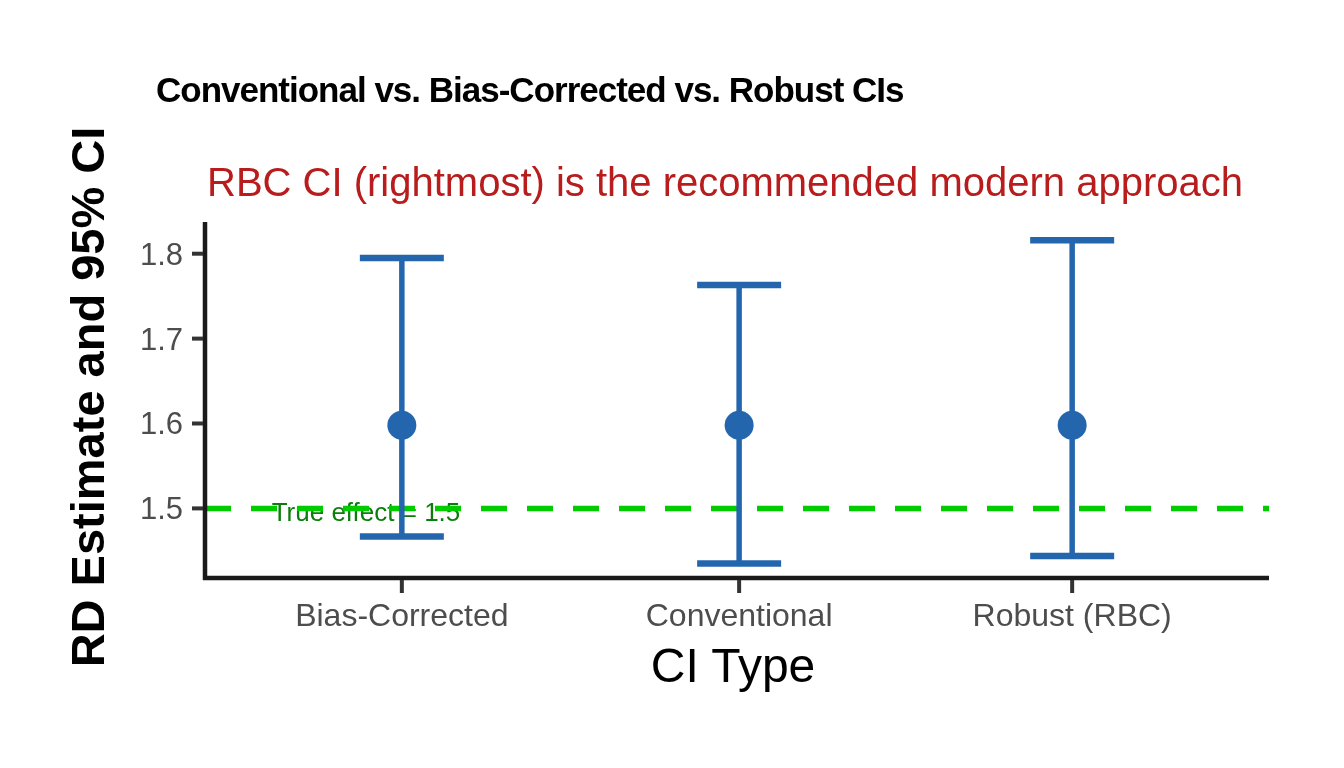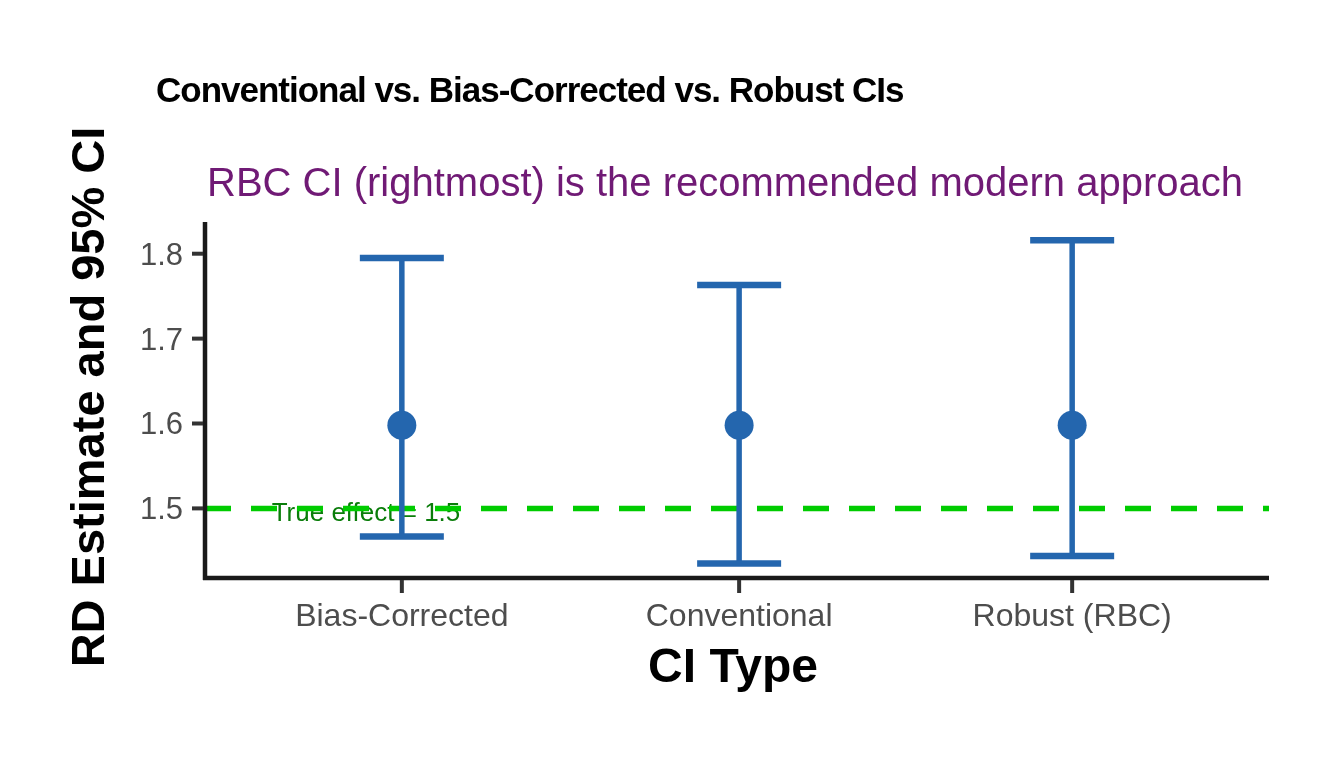--- a/index.html
+++ b/index.html
@@ -21,42 +21,42 @@
     font-weight: bold;
     color: #000000;
     letter-spacing: -1px;
     white-space: nowrap;
   }
   .chart-subtitle {
     position: absolute;
     left: 207px; top: 160px;
     font-size: 40px;
     font-weight: normal;
-    color: #701a75;
+    color: #b91c1c;
     white-space: nowrap;
   }
   .y-axis-title {
     position: absolute;
     left: -212px; top: 371px;
     width: 600px; height: 52px;
     transform: rotate(-90deg);
     text-align: center;
     font-size: 47px;
     font-weight: bold;
     color: #000000;
     white-space: nowrap;
     line-height: 52px;
   }
   .x-axis-title {
     position: absolute;
     left: 433px; top: 638px;
     width: 600px;
     text-align: center;
     font-size: 48px;
-    font-weight: bold;
+    font-weight: normal;
     color: #000000;
     white-space: nowrap;
   }
   svg#plot-svg {
     position: absolute;
     left: 0; top: 0;
   }
 </style>
 </head>
 <body>

